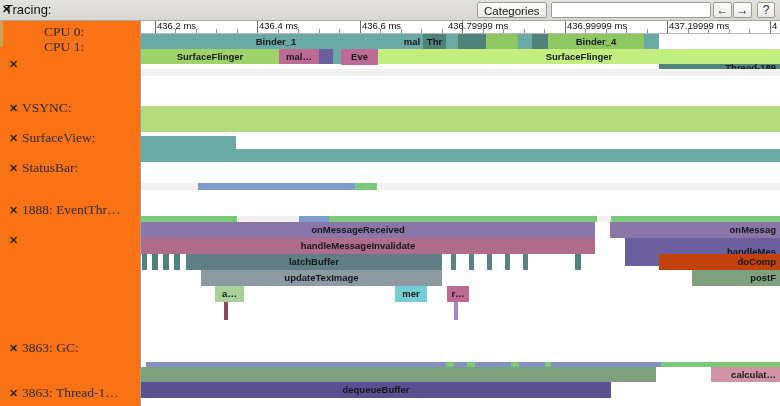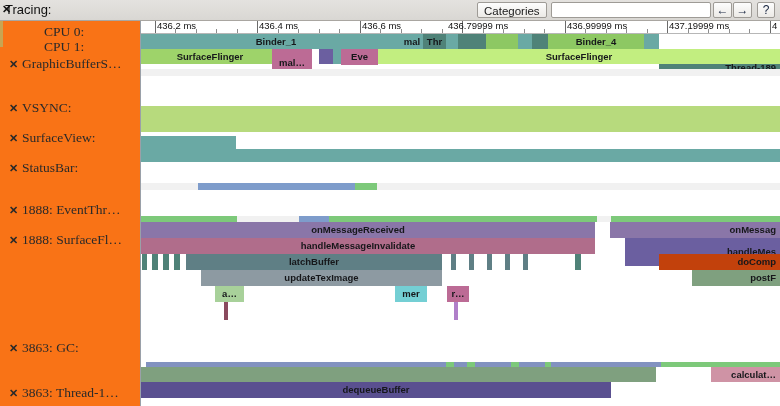--- a/index.html
+++ b/index.html
@@ -119,41 +119,39 @@
     <div class="ystripe"></div>
     <div id="labels">
         <div class="lbl nopad" style="top: 3px;">
           <span class="txt">CPU 0:</span>
         </div>
         <div class="lbl nopad" style="top: 18px;">
           <span class="txt">CPU 1:</span>
         </div>
         <div class="lbl" style="top: 35px;">
           <span class="close">✕</span>
-          <span class="txt">GraphicBufferS…</span>
         </div>
         <div class="lbl" style="top: 79px;">
           <span class="close">✕</span>
           <span class="txt">VSYNC:</span>
         </div>
         <div class="lbl" style="top: 109px;">
           <span class="close">✕</span>
           <span class="txt">SurfaceView:</span>
         </div>
         <div class="lbl" style="top: 139px;">
           <span class="close">✕</span>
           <span class="txt">StatusBar:</span>
         </div>
         <div class="lbl" style="top: 181px;">
           <span class="close">✕</span>
           <span class="txt">1888: EventThr…</span>
         </div>
         <div class="lbl" style="top: 211px;">
           <span class="close">✕</span>
-          <span class="txt">1888: SurfaceFl…</span>
         </div>
         <div class="lbl" style="top: 319px;">
           <span class="close">✕</span>
           <span class="txt">3863: GC:</span>
         </div>
         <div class="lbl" style="top: 364px;">
           <span class="close">✕</span>
           <span class="txt">3863: Thread-1…</span>
         </div>
       </div>
@@ -210,21 +208,21 @@
         <div class="slice" title="Thr" style="left: 282px; top: 0px; width: 23px; height: 15px; background: rgb(79, 130, 120);">Thr</div>
         <div class="slice" title="" style="left: 305px; top: 0px; width: 12px; height: 15px; background: rgb(106, 169, 164);"></div>
         <div class="slice" title="" style="left: 317px; top: 0px; width: 28px; height: 15px; background: rgb(79, 130, 120);"></div>
         <div class="slice" title="Bin" style="left: 345px; top: 0px; width: 32px; height: 15px; background: rgb(141, 200, 99); padding-left: 40px;">Bin</div>
         <div class="slice" title="" style="left: 377px; top: 0px; width: 14px; height: 15px; background: rgb(106, 169, 164);"></div>
         <div class="slice" title="" style="left: 391px; top: 0px; width: 16px; height: 15px; background: rgb(79, 130, 120);"></div>
         <div class="slice" title="Binder_4" style="left: 407px; top: 0px; width: 96px; height: 15px; background: rgb(141, 200, 99);">Binder_4</div>
         <div class="slice" title="" style="left: 503px; top: 0px; width: 15px; height: 15px; background: rgb(106, 169, 164);"></div>
         <div class="slice lbl-right" title="Thread-189" style="left: 518px; top: 0px; width: 121px; height: 15px; background: rgb(79, 130, 120); margin-top: 26px;">Thread-189</div>
         <div class="slice" title="SurfaceFlinger" style="left: 0px; top: 15px; width: 138px; height: 15px; background: rgb(158, 211, 106);">SurfaceFlinger</div>
-        <div class="slice" title="mal…" style="left: 131px; top: 15px; width: 40px; height: 27px; background: rgb(188, 107, 149);">mal…</div>
+        <div class="slice" title="mal…" style="left: 138px; top: 15px; width: 40px; height: 15px; background: rgb(188, 107, 149);">mal…</div>
         <div class="slice" title="" style="left: 178px; top: 15px; width: 14px; height: 15px; background: rgb(107, 95, 160);"></div>
         <div class="slice" title="" style="left: 192px; top: 15px; width: 8px; height: 15px; background: rgb(106, 169, 164);"></div>
         <div class="slice" title="Eve" style="left: 200px; top: 15px; width: 37px; height: 16px; background: rgb(188, 107, 149);">Eve</div>
         <div class="slice" title="SurfaceFlinger" style="left: 237px; top: 15px; width: 402px; height: 15px; background: rgb(194, 238, 128);">SurfaceFlinger</div>
         <div class="slice" title="" style="left: 0px; top: 35px; width: 639px; height: 7px; background: rgb(241, 241, 241);"></div>
         <div class="slice" title="" style="left: 0px; top: 72px; width: 639px; height: 26px; background: rgb(183, 218, 125);"></div>
         <div class="slice" title="" style="left: 0px; top: 102px; width: 95px; height: 13px; background: rgb(106, 169, 164);"></div>
         <div class="slice" title="" style="left: 0px; top: 115px; width: 639px; height: 13px; background: rgb(106, 169, 164);"></div>
         <div class="slice" title="" style="left: 0px; top: 149px; width: 639px; height: 7px; background: rgb(241, 241, 241);"></div>
         <div class="slice" title="" style="left: 57px; top: 149px; width: 157px; height: 7px; background: rgb(126, 156, 203);"></div>

